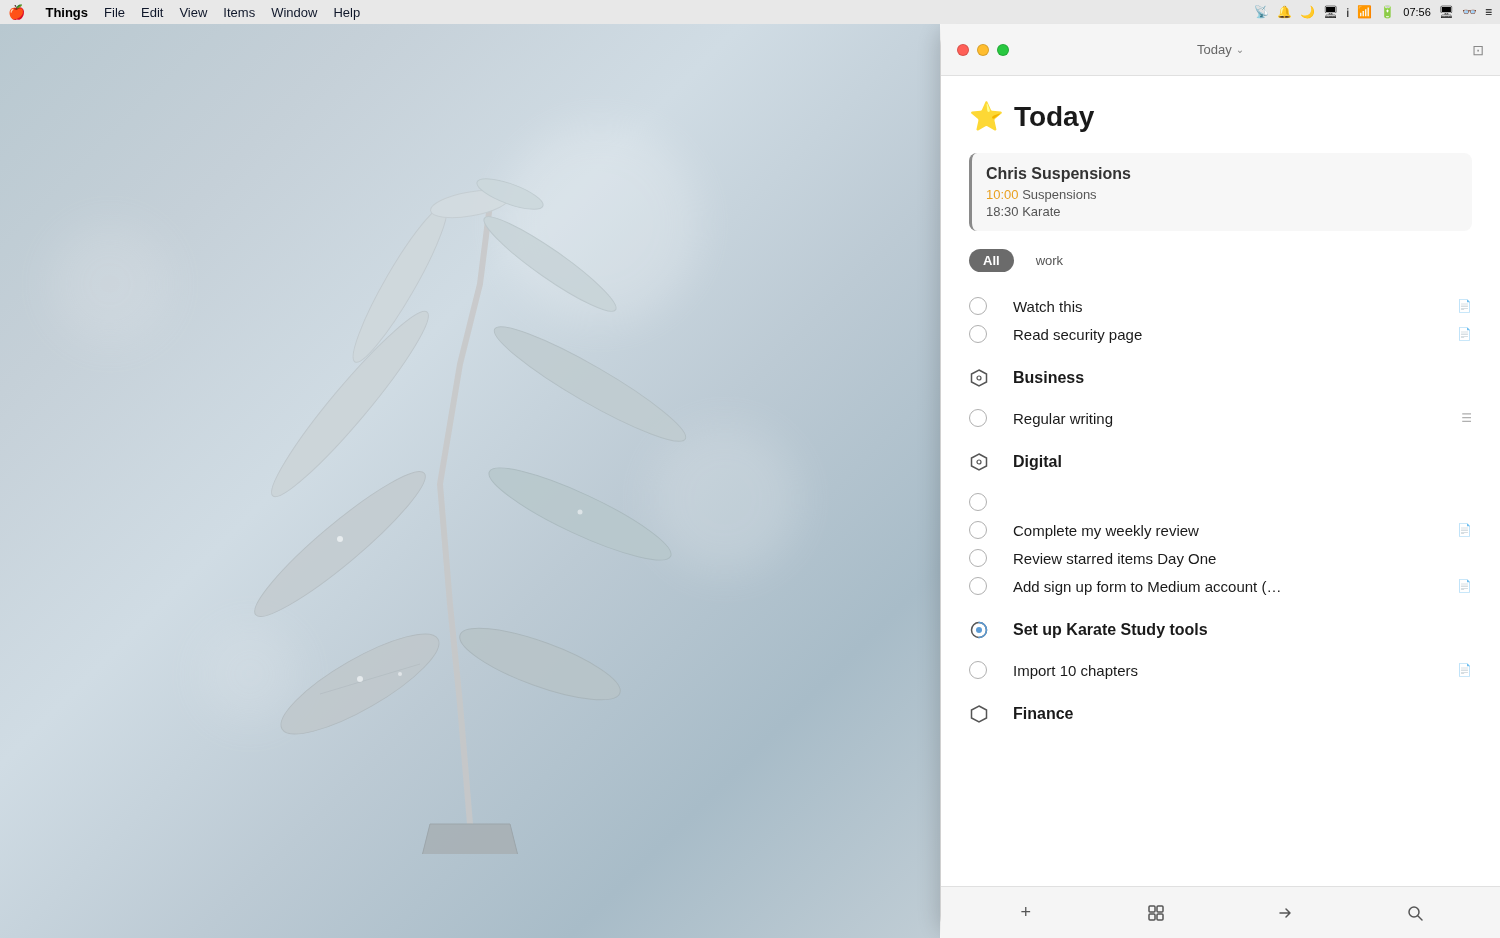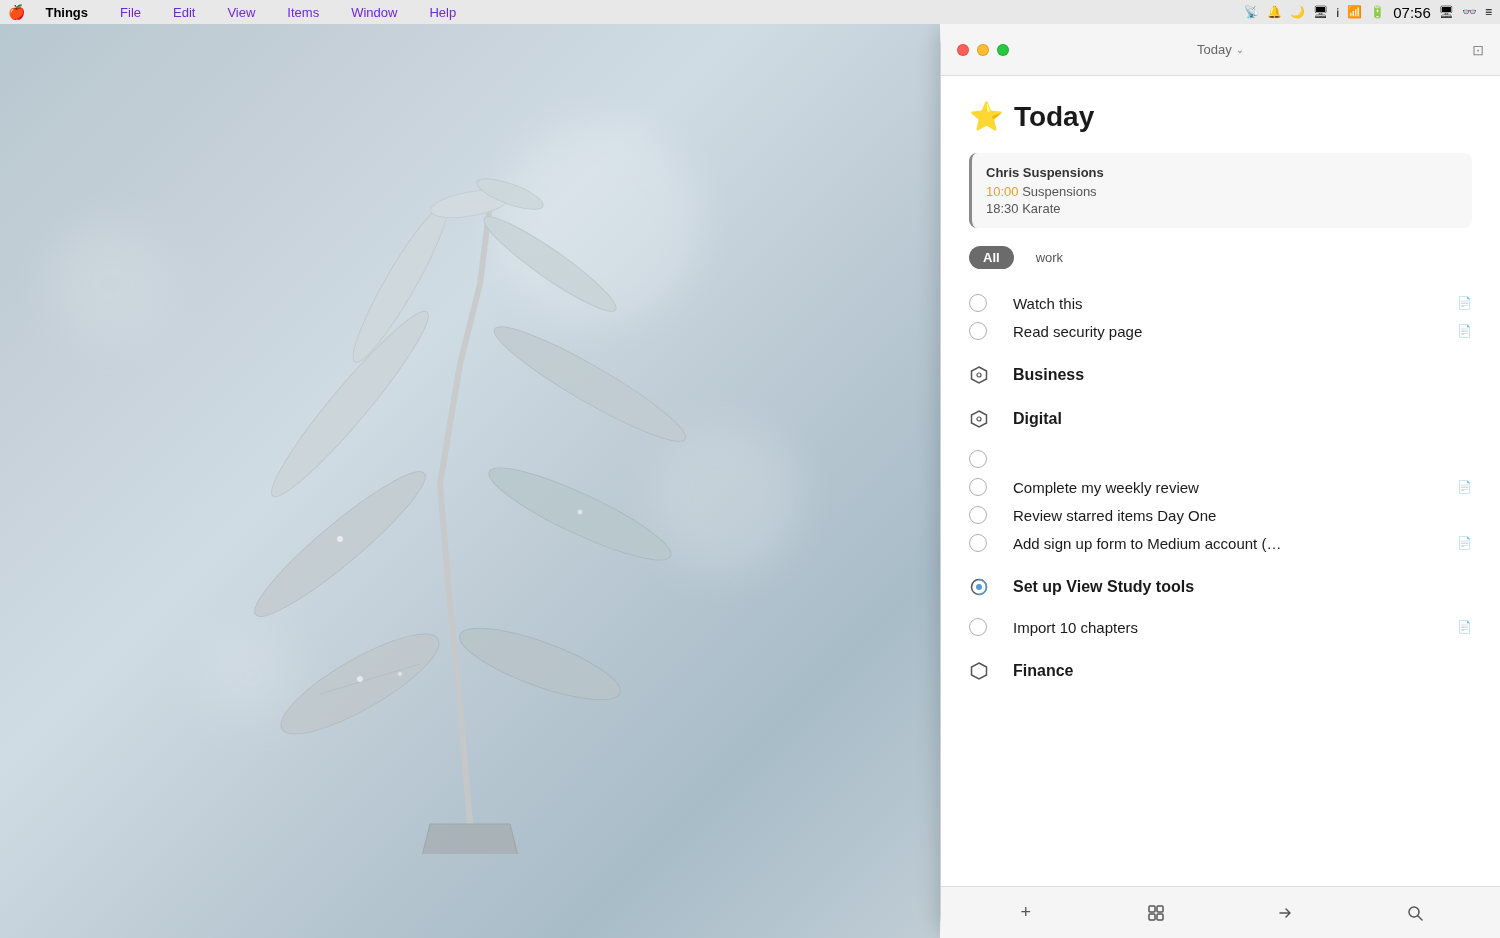--- a/index.html
+++ b/index.html
@@ -36,35 +36,34 @@
       font-size: 14px;
       margin-right: 4px;
     }
 
     .menubar-app-name {
       font-weight: 600;
     }
 
     .menubar-item {
       font-weight: 400;
-      color: #6d28d9;
-      margin-left: 16px;
+      color: #0f172a;
     }
 
     .menubar-right {
       margin-left: auto;
       display: flex;
       align-items: center;
       gap: 8px;
       font-size: 12px;
     }
 
     .menubar-time {
       font-weight: 500;
-      font-size: 15px;
+      font-size: 11px;
     }
 
     
     .wallpaper {
       position: absolute;
       top: 24px;
       left: 0;
       width: 940px;
       bottom: 0;
       background: linear-gradient(135deg, #b8c8d0 0%, #c5d0d8 20%, #d0dce4 40%, #bccad4 60%, #a8bcc8 80%, #c0cdd5 100%);
@@ -174,21 +173,21 @@
     
     .calendar-card {
       background: #f7f7f7;
       border-radius: 8px;
       padding: 12px 14px;
       margin-bottom: 18px;
       border-left: 3px solid #8a8a8a;
     }
 
     .calendar-event-title {
-      font-size: 13px;
+      font-size: 16px;
       font-weight: 600;
       color: #333;
       margin-bottom: 4px;
     }
 
     .calendar-event-row {
       font-size: 13px;
       color: #555;
       margin-top: 2px;
     }
@@ -461,20 +460,25 @@
     <div class="task-section">
       <div class="section-header">
         <div class="section-icon">
           <svg width="18" height="18" viewBox="0 0 18 18" fill="none">
             <path d="M9 1 L16.5 5 L16.5 13 L9 17 L1.5 13 L1.5 5 Z" stroke="#555" stroke-width="1.5" fill="none"></path>
             <circle cx="9" cy="9" r="2" stroke="#555" stroke-width="1.2" fill="none"></circle>
           </svg>
         </div>
         <span class="section-title">Business</span>
       </div>
+      <div class="task-item">
+        <div class="task-checkbox"></div>
+        <span class="task-label">Regular writing</span>
+        <span class="task-icon">☰</span>
+      </div>
     </div>
 
     <div class="task-section">
       <div class="section-header">
         <div class="section-icon">
           <svg width="18" height="18" viewBox="0 0 18 18" fill="none">
             <path d="M9 1 L16.5 5 L16.5 13 L9 17 L1.5 13 L1.5 5 Z" stroke="#555" stroke-width="1.5" fill="none"></path>
             <circle cx="9" cy="9" r="2" stroke="#555" stroke-width="1.2" fill="none"></circle>
           </svg>
         </div>
@@ -501,21 +505,21 @@
 
     <div class="task-section">
       <div class="section-header">
         <div class="section-icon">
           <svg width="18" height="18" viewBox="0 0 18 18">
             <circle cx="9" cy="9" r="7.5" fill="none" stroke="#555" stroke-width="1.5"></circle>
             <circle cx="9" cy="9" r="7.5" fill="none" stroke="#5b9bd5" stroke-width="1.5" stroke-dasharray="23.5 47" stroke-linecap="round" transform="rotate(-90 9 9)"></circle>
             <circle cx="9" cy="9" r="3" fill="#5b9bd5"></circle>
           </svg>
         </div>
-        <span class="section-title">Set up View Study tools</span>
+        <span class="section-title">Set up Karate Study tools</span>
       </div>
       <div class="task-item">
         <div class="task-checkbox"></div>
         <span class="task-label">Import 10 chapters</span>
         <span class="task-icon">📄</span>
       </div>
     </div>
 
     <div class="task-section">
       <div class="section-header">

